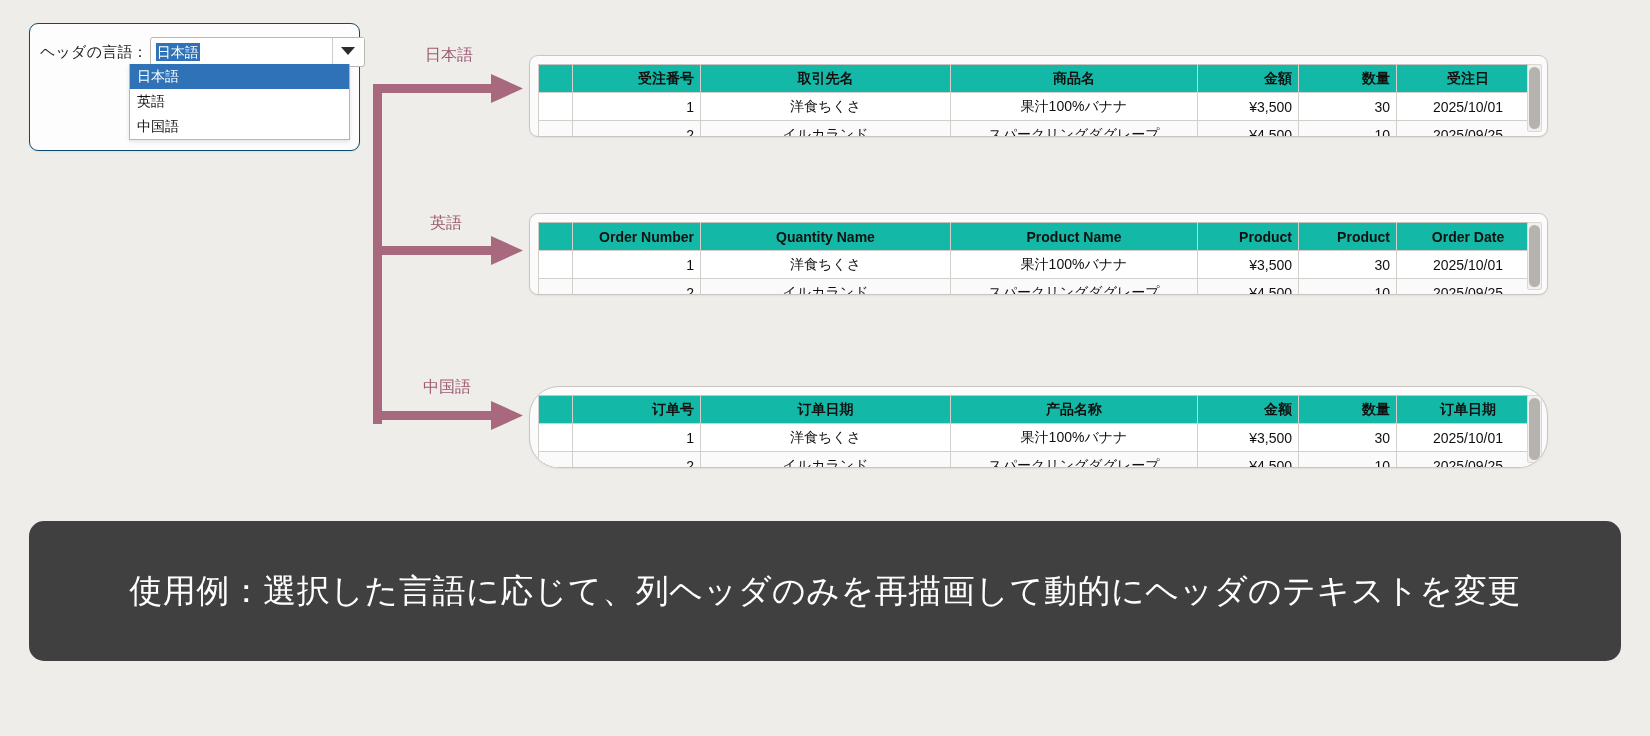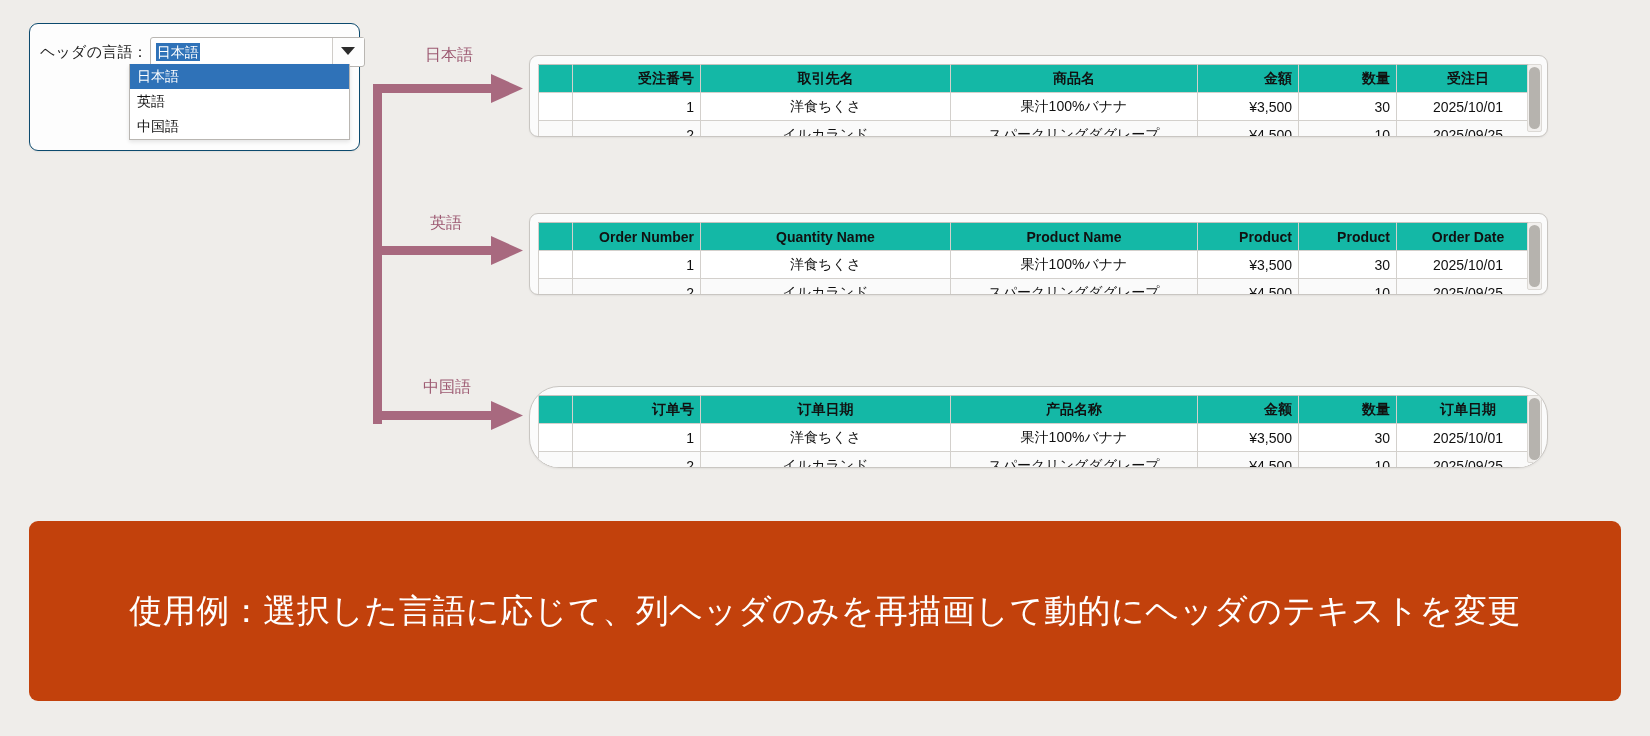--- a/index.html
+++ b/index.html
@@ -103,22 +103,22 @@
     position:absolute;right:5px;top:8px;width:13px;bottom:4px;
     background:#f2f0ee;border:1px solid #dcd9d5;border-radius:2px;
   }
   .vthumb{
     position:absolute;left:1px;right:1px;top:2px;height:62px;
     background:#b6b3ae;border-radius:6px;
   }
 
   
   .caption{
-    position:absolute;left:29px;top:521px;width:1592px;height:180px;
-    background:#c2410c;border-radius:9px;
+    position:absolute;left:29px;top:521px;width:1592px;height:140px;
+    background:#404040;border-radius:15px;
     display:flex;align-items:center;justify-content:center;
   }
   .caption-text{
     color:#ffffff;font-size:33px;letter-spacing:.5px;white-space:nowrap;
   }
 </style>
 </head>
 <body>
 
 <div class="stage">

